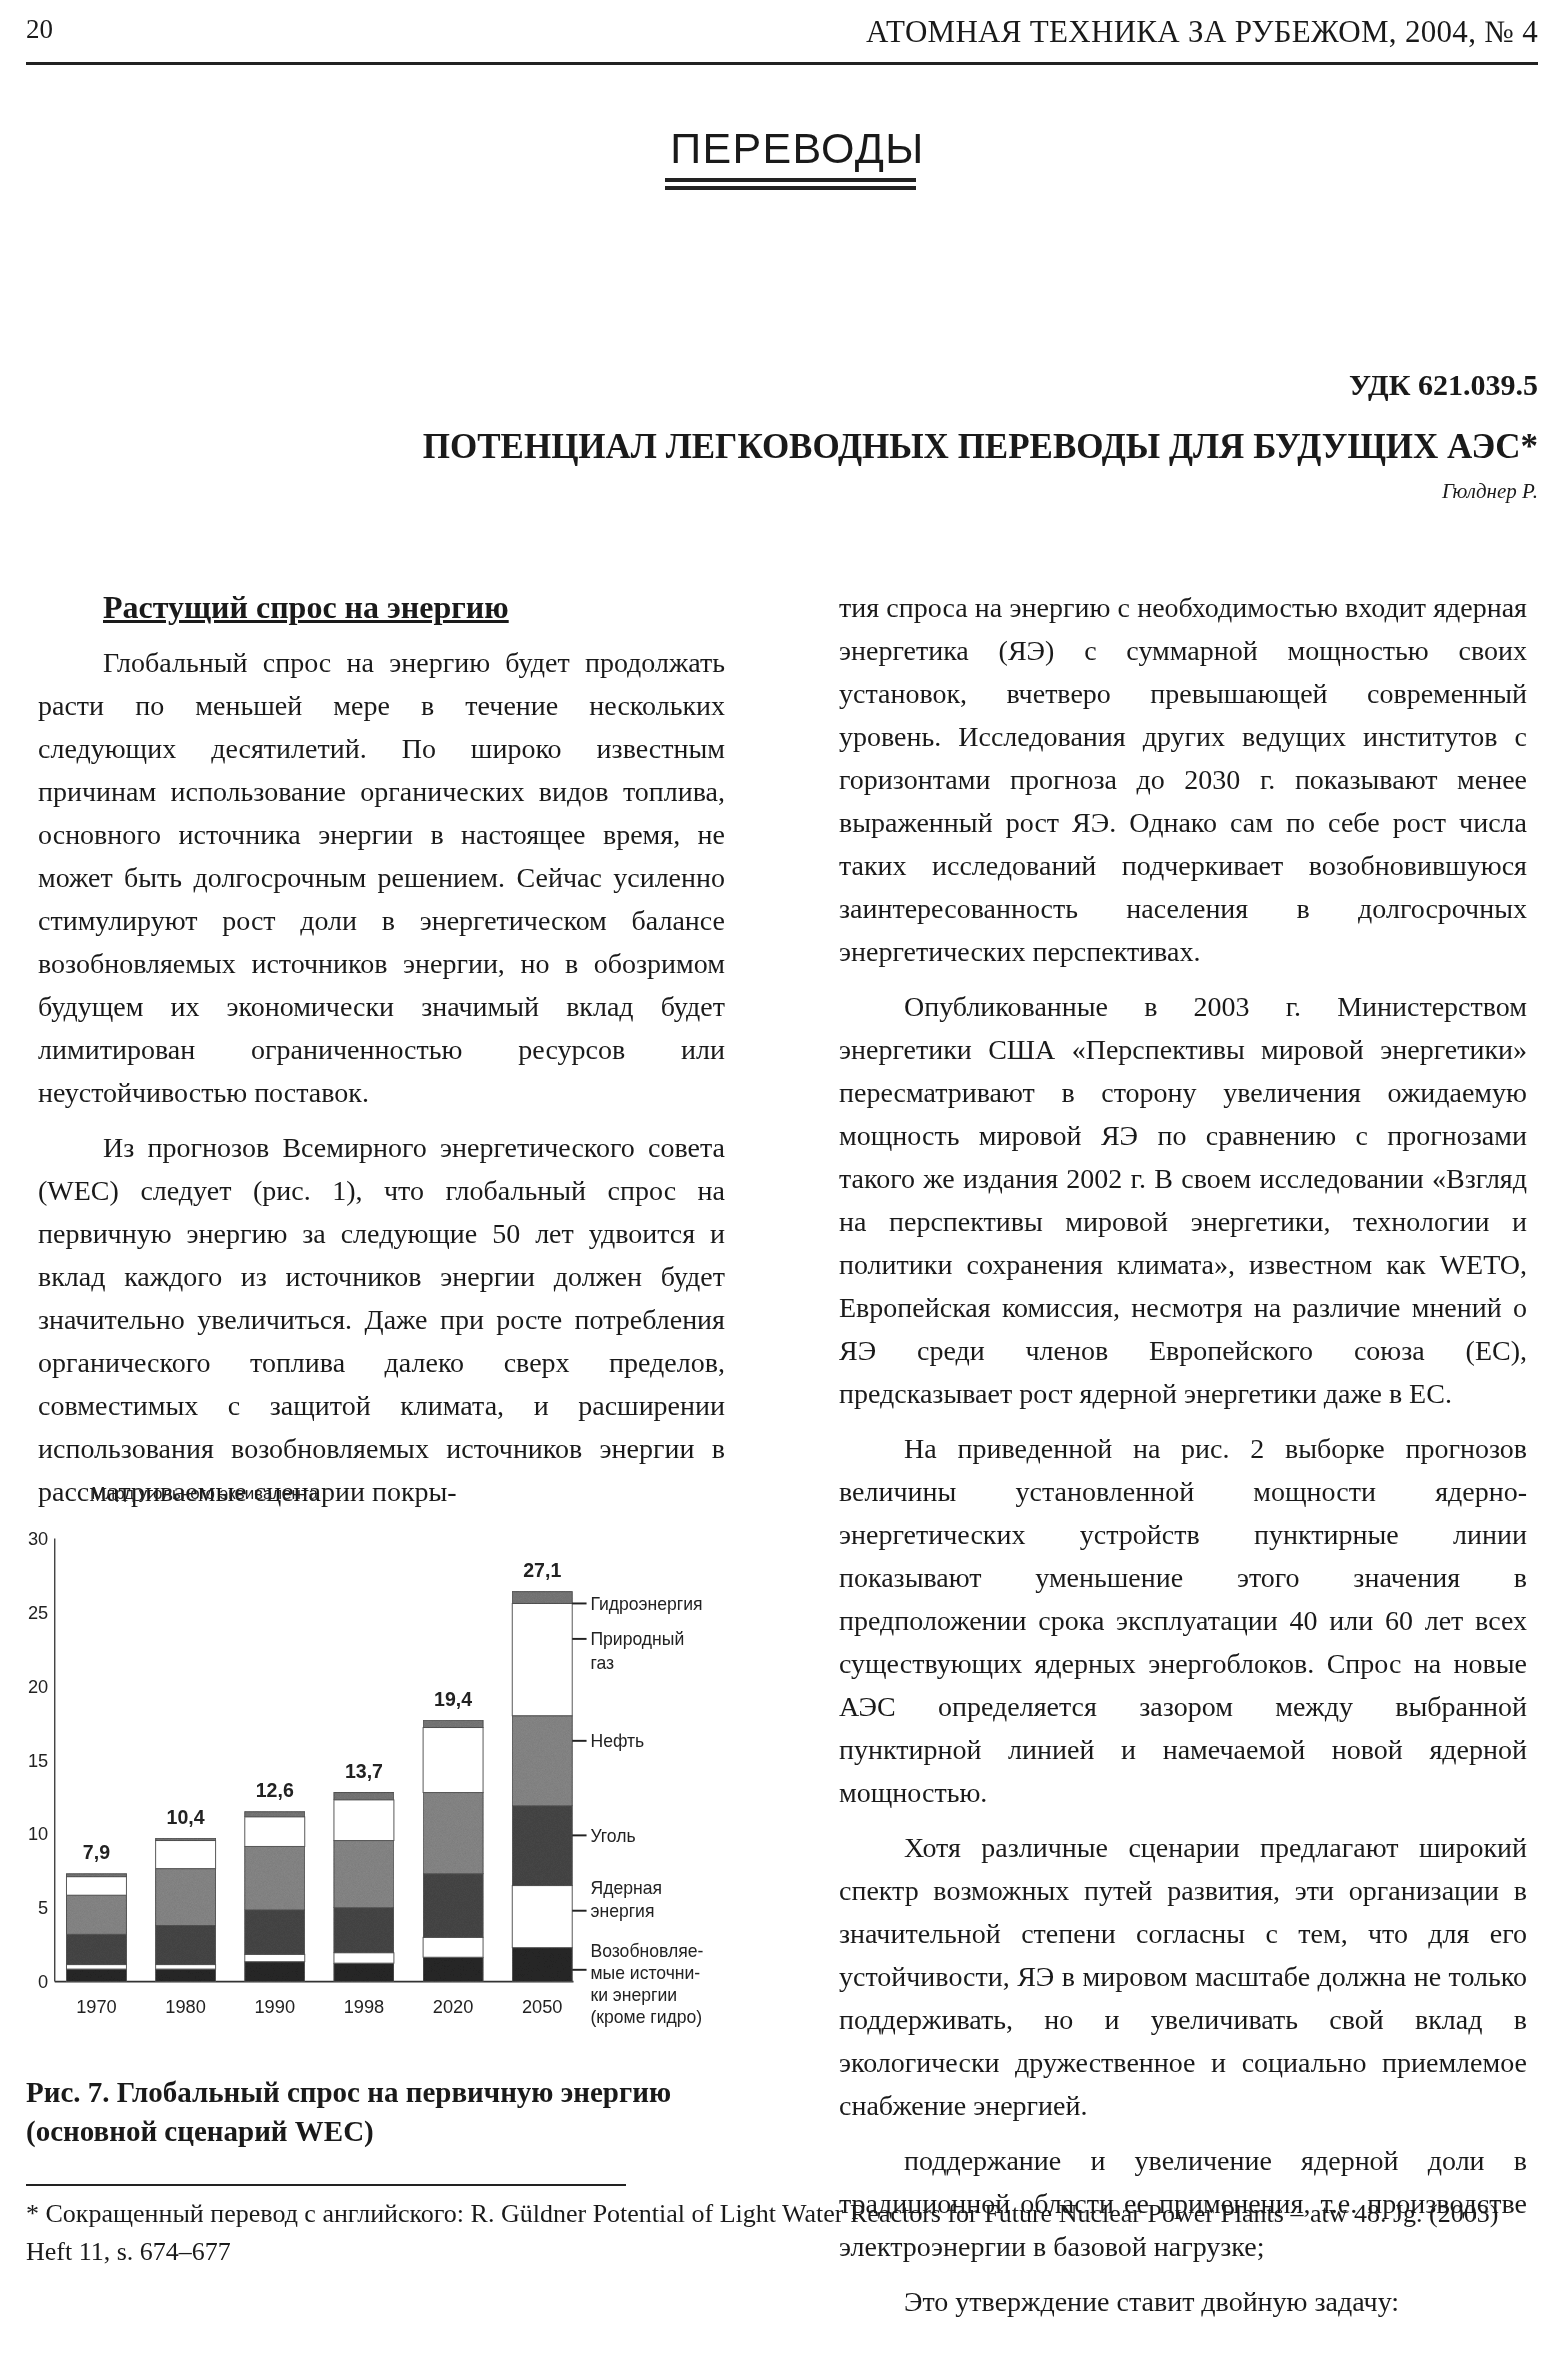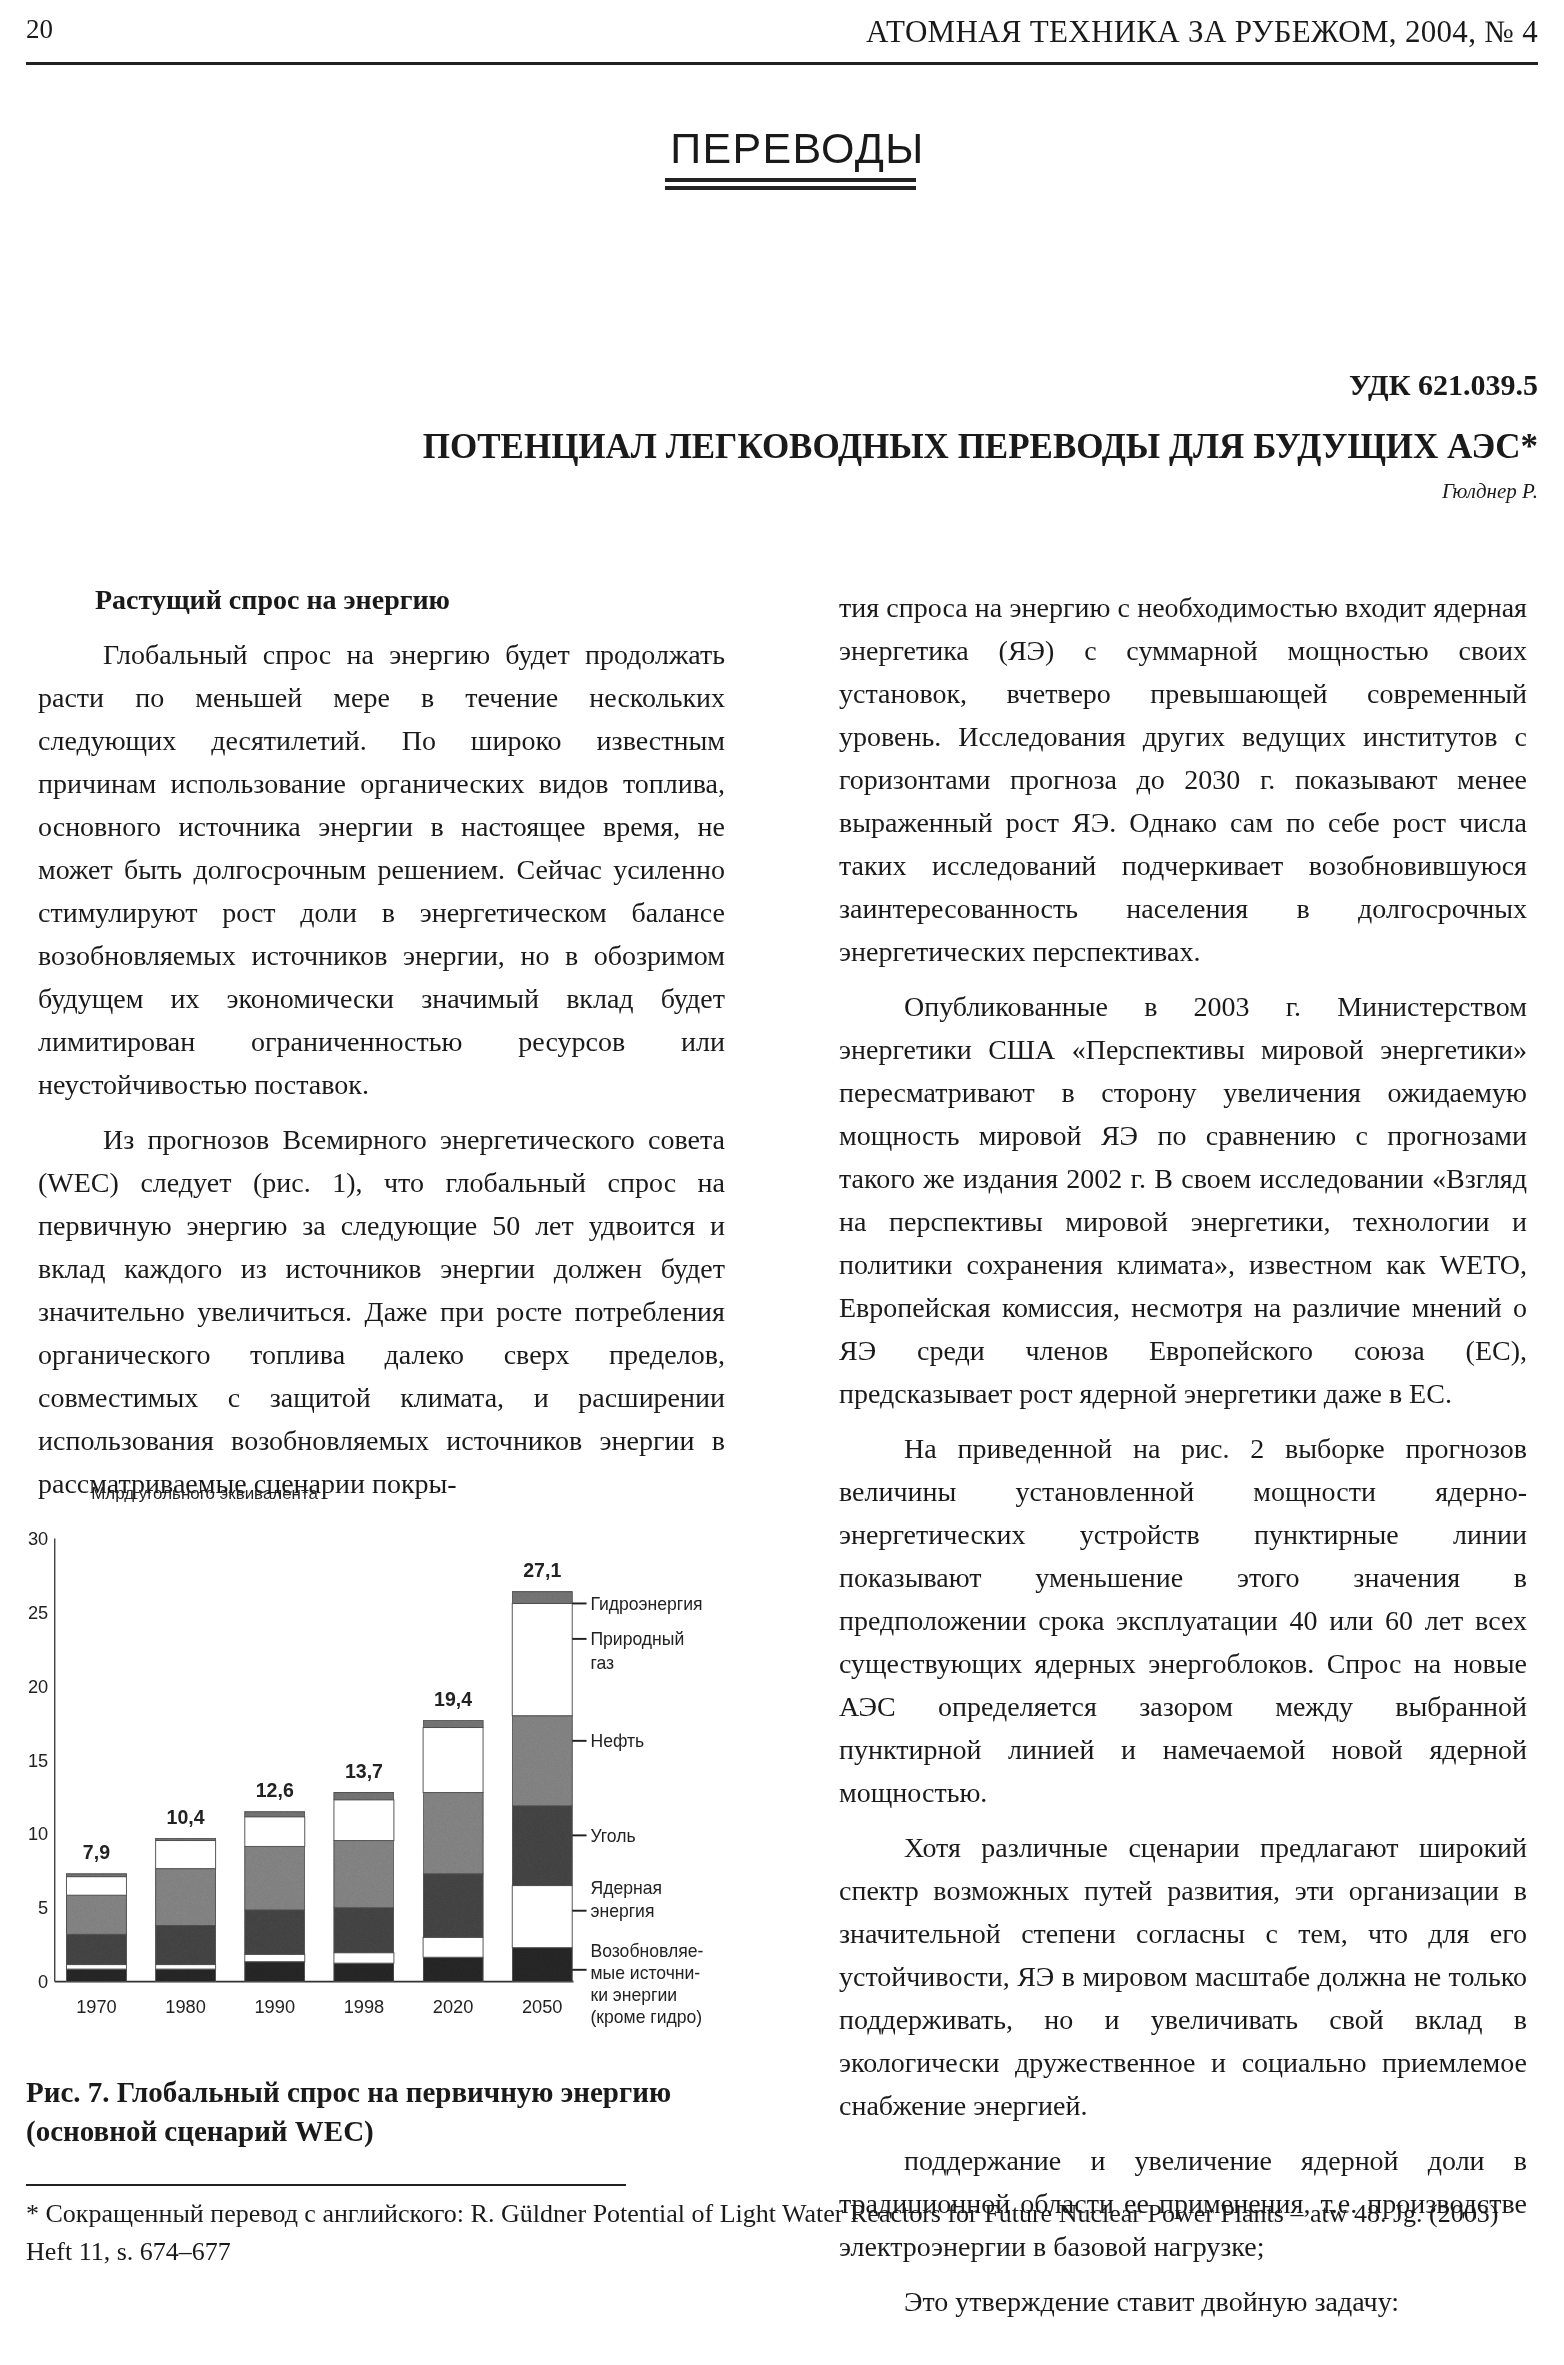--- a/index.html
+++ b/index.html
@@ -10,21 +10,21 @@
   #top-rule{left:26px;right:26px;top:62px;height:2.6px;background:#222;}
   #section{left:0;right:0;top:124px;text-align:center;font-family:"Liberation Sans","DejaVu Sans",sans-serif;font-size:43px;letter-spacing:1.3px;margin-left:31px;}
   #section-rule1{left:665px;width:251px;top:178px;height:3.9px;background:#222;}
   #section-rule2{left:665px;width:251px;top:186px;height:3.9px;background:#222;}
   #udk{right:26px;top:368px;font-size:30px;font-weight:bold;}
   #title{right:26px;top:427px;font-size:35px;font-weight:bold;}
   #author{right:26px;top:479px;font-size:21px;font-style:italic;}
   .col{position:absolute;font-size:28px;line-height:43px;text-align:justify;}
   #left-col{left:26px;width:711px;top:574px;}
   #right-col{left:827px;width:712px;top:574px;}
-  .col h3{margin:4px;font-size:28px;font-weight:bold;line-height:43px;padding-left:65px;}
+  .col h3{margin:12px;font-size:32px;font-weight:bold;line-height:43px;padding-left:65px;text-decoration:underline;}
   .col p{margin:12px;text-indent:65px;}
   #caption{left:26px;width:691px;top:2073px;font-size:29px;font-weight:bold;line-height:39px;}
   #fn-rule{left:26px;width:600px;top:2184px;height:2px;background:#222;}
   #footnote{left:26px;right:30px;top:2195px;font-size:26px;line-height:38px;}
   #chart{position:absolute;left:0;top:1460px;width:756px;height:574px;}
   #chart text{font-family:"Liberation Sans","DejaVu Sans",sans-serif;fill:#222;}
 </style>
 </head>
 <body>
 

